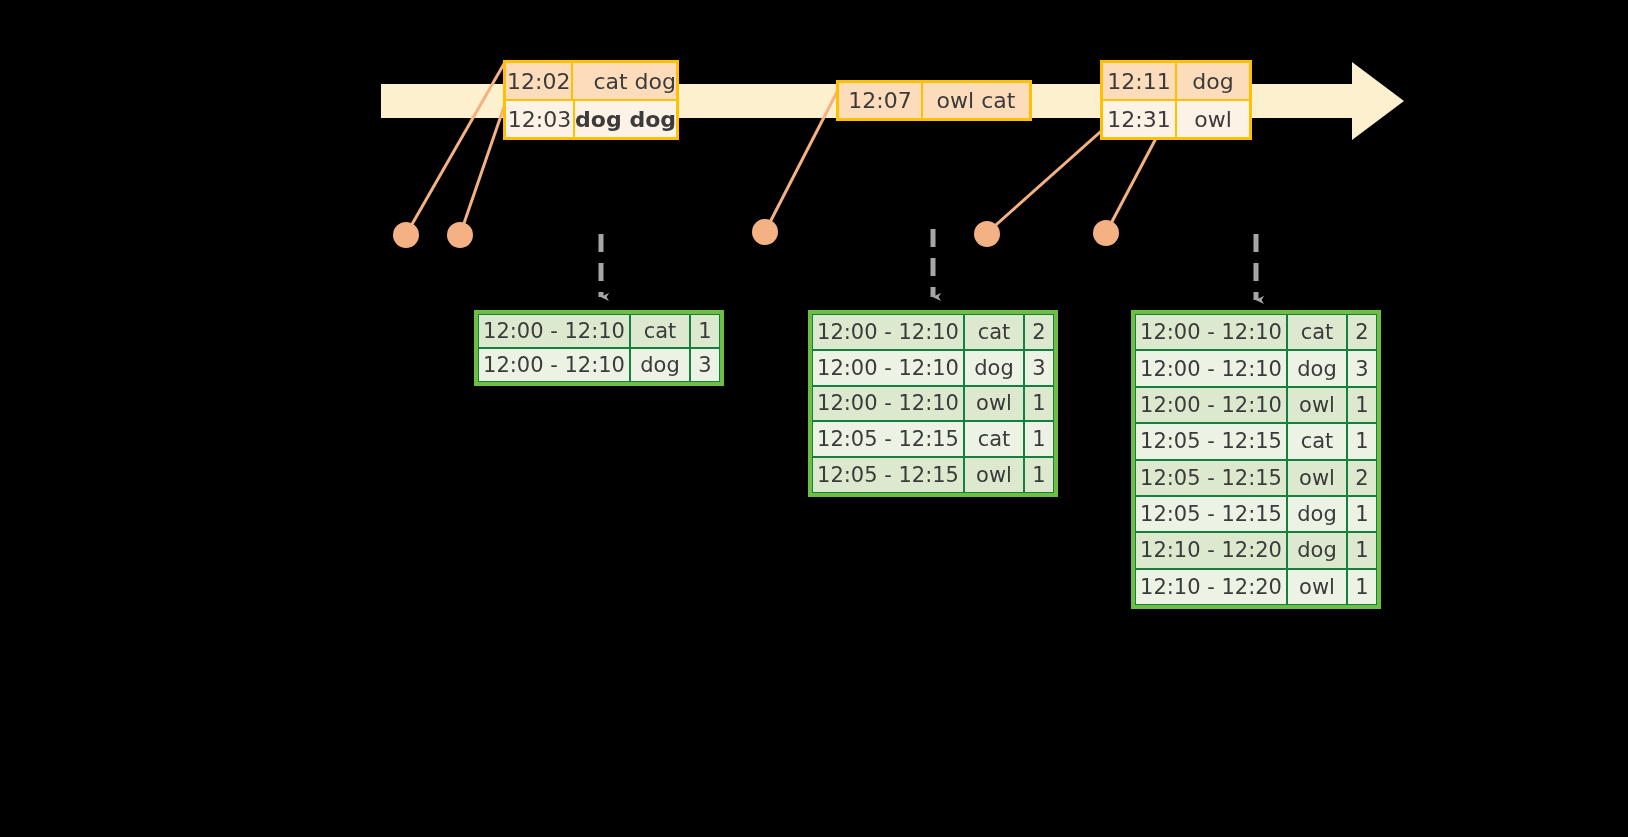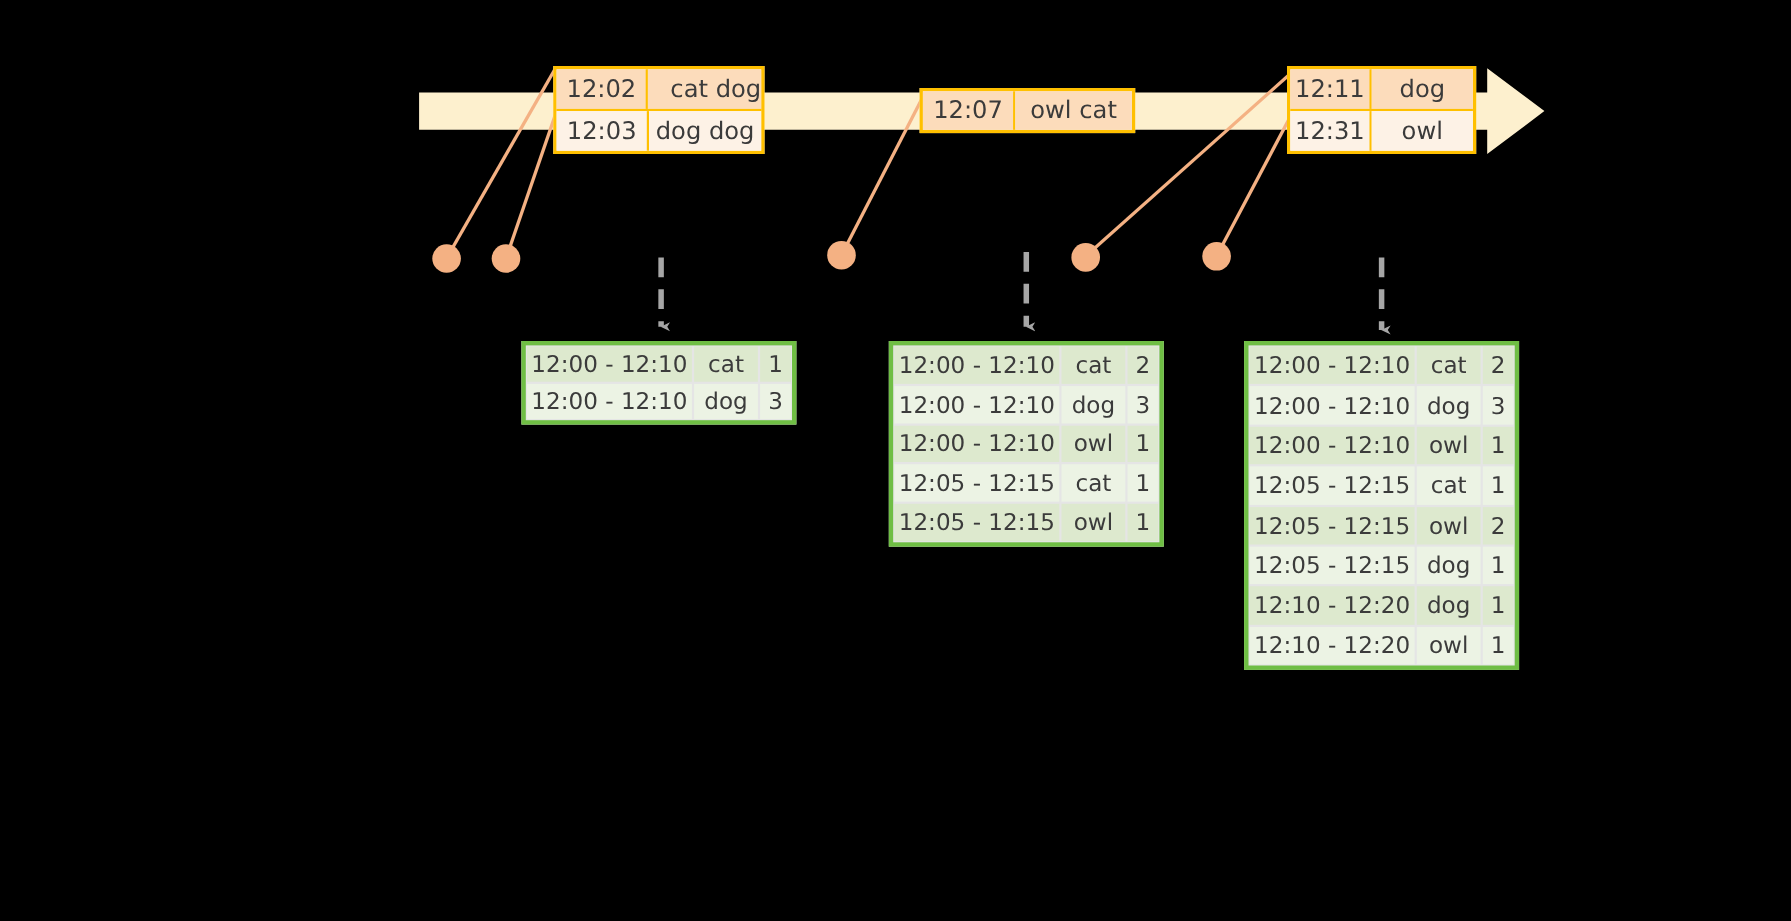--- a/index.html
+++ b/index.html
@@ -13,21 +13,21 @@
           display:flex;flex-direction:column;background:#FFF2E0;z-index:5;}
   .evtrow{display:flex;flex:1 1 0;}
   .evtrow + .evtrow{border-top:2px solid #FFC000;}
   .evtrow.shade .ecell{background:#FCDCBB;}
   .ecell{display:flex;align-items:center;justify-content:center;
          color:#3b3b3b;font-size:22px;background:#FDF2E6;white-space:nowrap;}
   .ecell.time{border-right:2px solid #FFC000;}
 
   
   .restable{position:absolute;border:4px solid #6FBE44;box-sizing:border-box;
-            background:#e5e5e5;display:flex;flex-direction:column;z-index:5;}
+            background:#15803d;display:flex;flex-direction:column;z-index:5;}
   .rrow{display:flex;flex:1 1 0;}
   .rcell{display:flex;align-items:center;justify-content:center;
          color:#3b3b3b;font-size:21px;white-space:nowrap;
          background:#ECF3E4;margin:1px;}
   .rrow.alt .rcell{background:#DDE9CE;}
   .rcell.win{justify-content:center;}
   .rcell.key{}
   .rcell.cnt{}
 </style>
 </head>
@@ -62,39 +62,39 @@
       <circle cx="1106" cy="233" r="13"></circle>
     </g>
 
     <g stroke="#A6A6A6" stroke-width="5" stroke-dasharray="18,11" fill="none">
       <line x1="601" y1="234" x2="601" y2="297" marker-end="url(#dashhead)"></line>
       <line x1="933" y1="229" x2="933" y2="297" marker-end="url(#dashhead)"></line>
       <line x1="1256" y1="234" x2="1256" y2="300" marker-end="url(#dashhead)"></line>
     </g>
   </svg>
 
-  <div class="evtbox" style="left:503px;top:60px;width:192px;height:80px;">
+  <div class="evtbox" style="left:503px;top:60px;width:176px;height:80px;">
     <div class="evtrow shade">
       <div class="ecell time" style="width:82px;">12:02</div>
       <div class="ecell" style="flex:1;padding-left:20px;">cat dog</div>
     </div>
     <div class="evtrow">
       <div class="ecell time" style="width:82px;">12:03</div>
-      <div class="ecell" style="flex:1;">dog dog</div>
+      <div class="ecell" style="flex:1;font-weight:bold;">dog dog</div>
     </div>
   </div>
 
   <div class="evtbox" style="left:836px;top:80px;width:196px;height:41px;justify-content:flex-end;">
     <div class="evtrow shade">
       <div class="ecell time" style="width:82px;">12:07</div>
       <div class="ecell" style="flex:1;">owl cat</div>
     </div>
   </div>
 
-  <div class="evtbox" style="left:1170px;top:60px;width:172px;height:80px;">
+  <div class="evtbox" style="left:1100px;top:60px;width:152px;height:80px;">
     <div class="evtrow shade">
       <div class="ecell time" style="width:72px;">12:11</div>
       <div class="ecell" style="flex:1;">dog</div>
     </div>
     <div class="evtrow">
       <div class="ecell time" style="width:72px;">12:31</div>
       <div class="ecell" style="flex:1;">owl</div>
     </div>
   </div>
 

